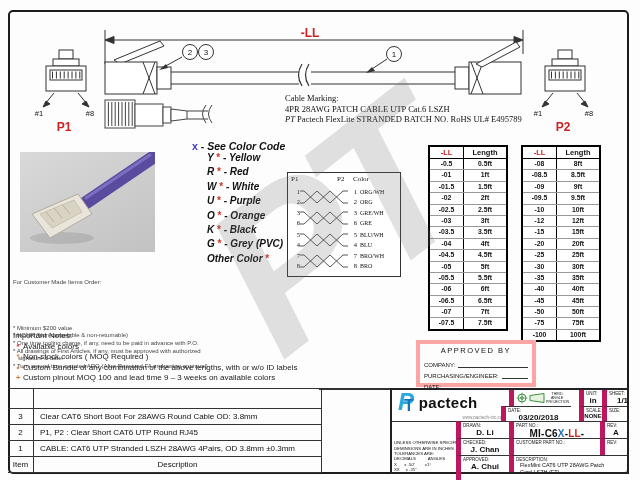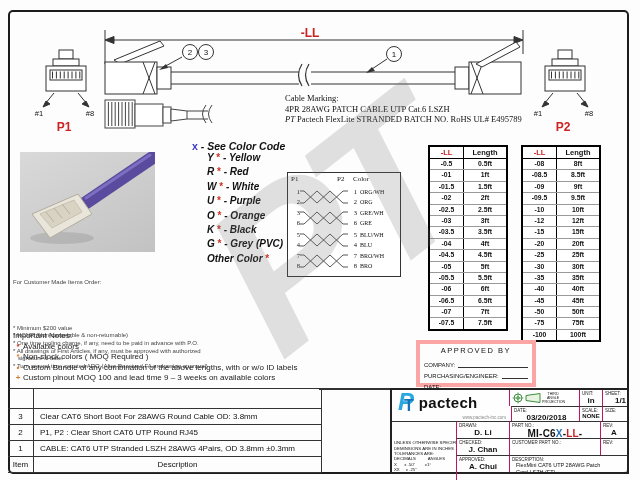--- a/index.html
+++ b/index.html
@@ -54,21 +54,21 @@
   .hline{background:#333;height:1.5px}
   
   .appr{left:416px;top:340px;width:120px;height:47px;border:4px solid #fca5a5;box-sizing:border-box;
         padding:2px 4px;font-size:6px;background:transparent}
   .appr-t{text-align:center;font-size:7.5px;letter-spacing:1.5px;margin-bottom:2px}
   .arow{display:flex;align-items:flex-end;height:11px}
   .aline{flex:1;border-bottom:1px solid #333;margin-left:3px}
   
   .tblock{left:390px;top:388px;width:239px;height:86px;border:2px solid #222;box-sizing:border-box;background:rgba(255,255,255,0.6)}
   .cell{position:absolute;box-sizing:border-box;overflow:hidden}
-  .bl{border-left:1px solid #be185d}.bt{border-top:1px solid #333}
+  .bl{border-left:5px solid #be185d}.bt{border-top:1px solid #333}
   .lab{font-size:4.5px;color:#222;padding:1px 0 0 2px;display:block;line-height:5px}
   .val-c{text-align:center;font-size:8px;font-weight:bold}
   .logo-row{display:flex;align-items:center;padding:1px 0 0 6px}
   .lp{color:#2aa9e1;font-size:24px;font-weight:bold;font-style:italic;line-height:22px}
   .lt{color:#1472b8;font-size:16px;font-weight:bold;margin-left:-10px;margin-top:8px;line-height:14px}
   .lname{font-weight:bold;font-size:15px;margin-left:5px;letter-spacing:0.3px}
   .site{position:absolute;right:3px;bottom:1px;font-size:4.5px;color:#888}
   .projtxt{font-size:3.6px;line-height:4px;text-align:center;width:22px}
   .tol{font-size:4.3px;line-height:5.4px;white-space:pre;padding:2px 0 0 2px}
   .pno{font-size:10px;font-weight:bold;text-align:center;letter-spacing:0.2px}
@@ -629,21 +629,21 @@
   </div>
   <div class="cell bl" style="left:187px;top:0;width:23px;height:16px">
     <span class="lab">UNIT:</span>
     <div class="val-c">in</div>
   </div>
   <div class="cell bl" style="left:210px;top:0;width:36px;height:16px">
     <span class="lab">SHEET:</span>
     <div class="val-c">1/1</div>
   </div>
 
-  <div class="cell bl bt" style="left:119px;top:16px;width:70px;height:15px">
+  <div class="cell bl bt" style="left:109px;top:16px;width:70px;height:15px">
     <span class="lab">DATE:</span>
     <div class="val-c">03/20/2018</div>
   </div>
   <div class="cell bl bt" style="left:187px;top:16px;width:23px;height:15px">
     <span class="lab">SCALE:</span>
     <div class="val-c" style="font-size:6px">NONE</div>
   </div>
   <div class="cell bl bt" style="left:210px;top:16px;width:25px;height:15px">
     <span class="lab">SIZE:</span>
   </div>

